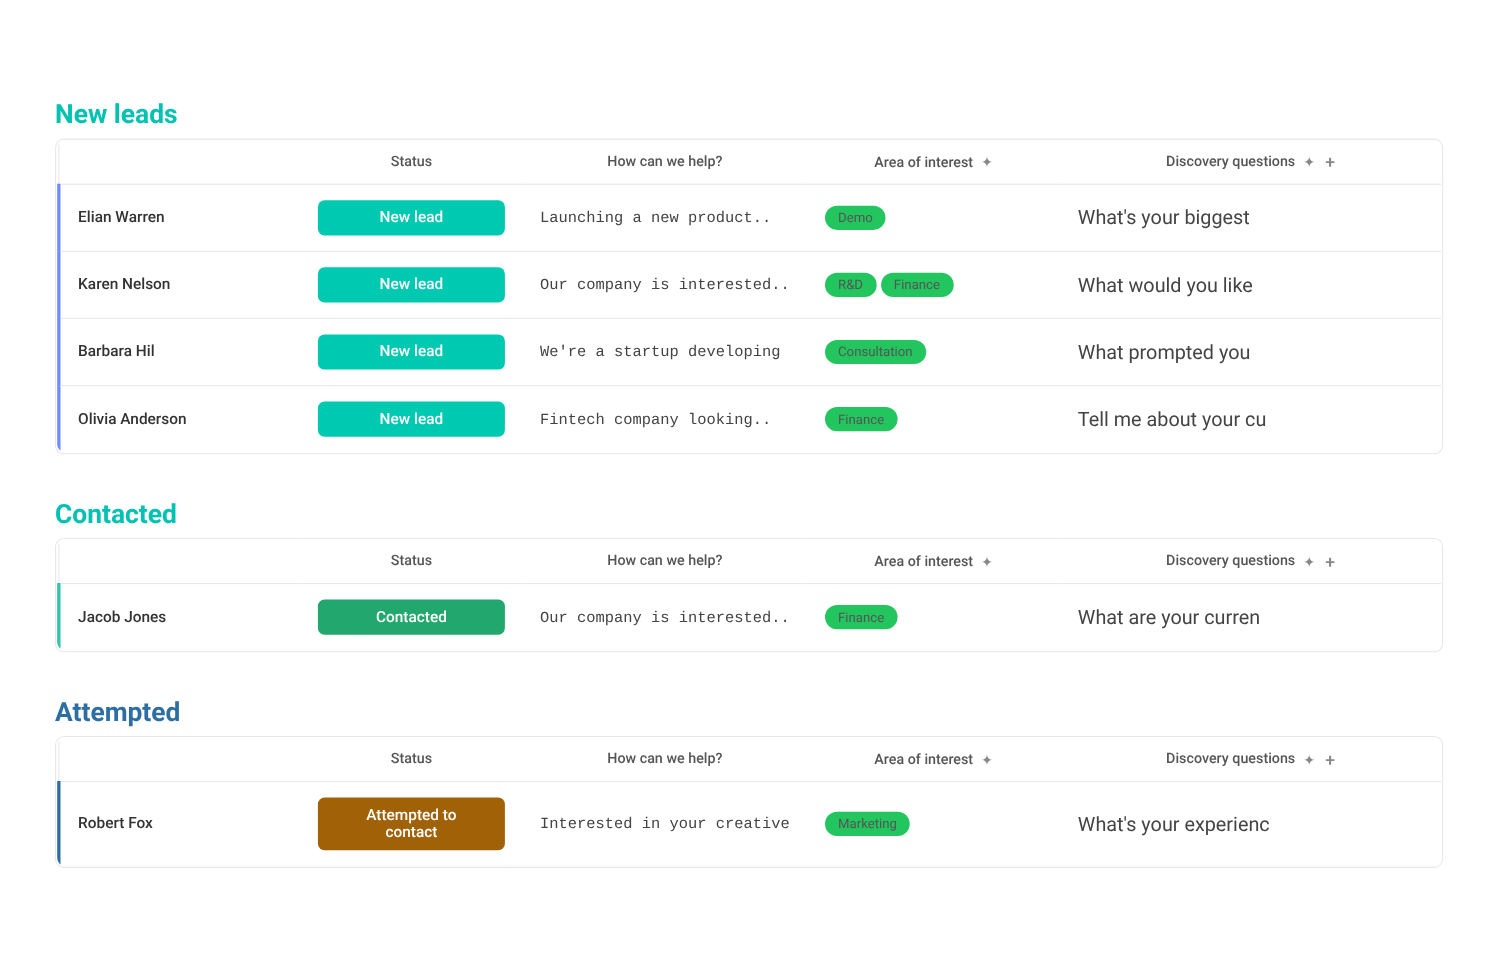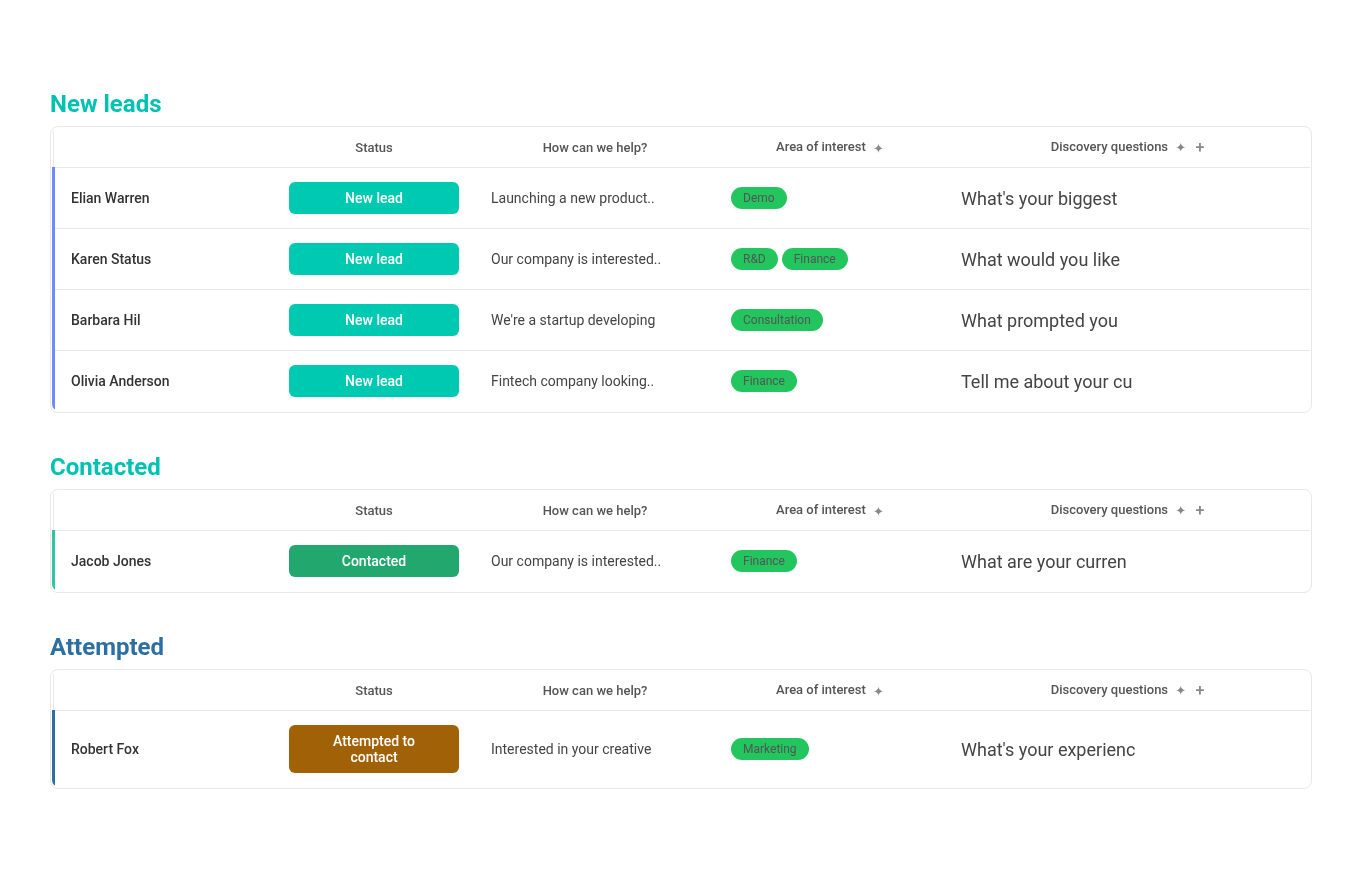--- a/index.html
+++ b/index.html
@@ -174,20 +174,21 @@
       white-space: nowrap;
     }
 
     .help-text {
       font-size: 14px;
       color: #444;
       white-space: nowrap;
       overflow: hidden;
       text-overflow: ellipsis;
       max-width: 220px;
+      font-family: Liberation Mono, monospace;
     }
 
     .discovery-text {
       font-size: 18px;
       color: #444;
       white-space: nowrap;
       overflow: hidden;
       text-overflow: ellipsis;
       max-width: 220px;
     }
@@ -226,21 +227,21 @@
           </thead>
           <tbody>
             <tr>
               <td class="name-cell left-border-new">Elian Warren</td>
               <td><span class="status-badge status-new-lead">New lead</span></td>
               <td><span class="help-text">Launching a new product..</span></td>
               <td><span class="tag">Demo</span></td>
               <td><span class="discovery-text">What's your biggest</span></td>
             </tr>
             <tr>
-              <td class="name-cell left-border-new">Karen Status</td>
+              <td class="name-cell left-border-new">Karen Nelson</td>
               <td><span class="status-badge status-new-lead">New lead</span></td>
               <td><span class="help-text">Our company is interested..</span></td>
               <td><span class="tag">R&amp;D</span><span class="tag">Finance</span></td>
               <td><span class="discovery-text">What would you like</span></td>
             </tr>
             <tr>
               <td class="name-cell left-border-new">Barbara Hil</td>
               <td><span class="status-badge status-new-lead">New lead</span></td>
               <td><span class="help-text">We're a startup developing</span></td>
               <td><span class="tag">Consultation</span></td>

